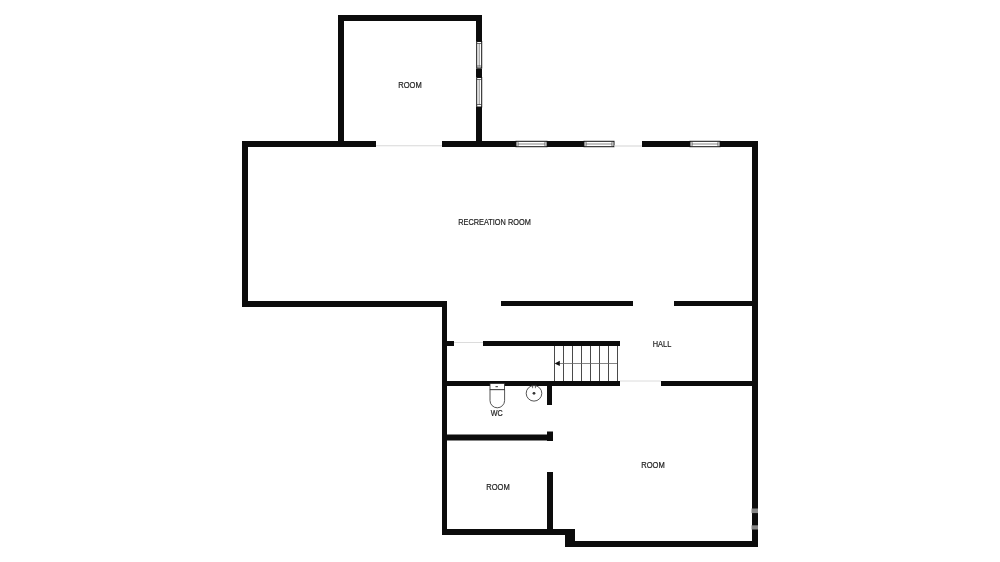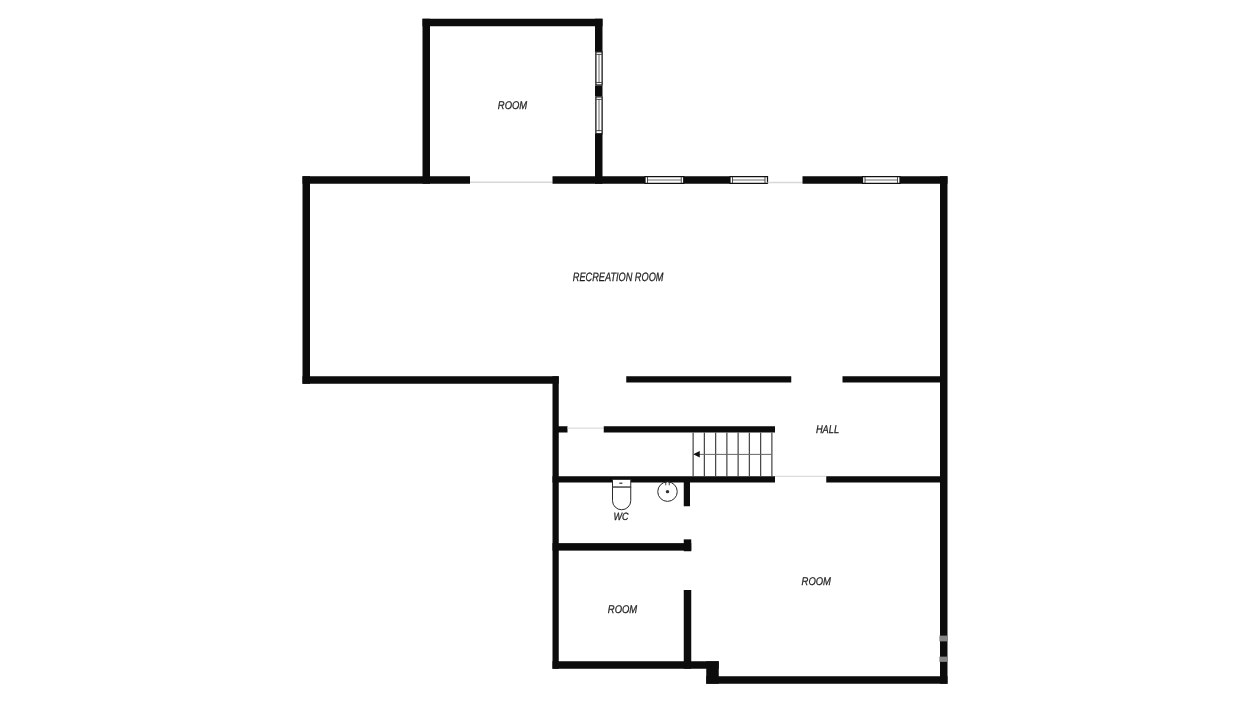--- a/index.html
+++ b/index.html
@@ -1,16 +1,16 @@
 <!DOCTYPE html>
 <html><head>
 <meta charset="utf-8">
 <style>
   html,body{margin:0;padding:0;background:#ffffff;}
-  .wrap{width:792px;height:562px;position:relative;background:#ffffff;overflow:hidden;filter:grayscale(1);font-style:italic;}
+  .wrap{width:792px;height:562px;position:relative;background:#ffffff;overflow:hidden;filter:grayscale(1);}
   text{font-family:"Liberation Sans",sans-serif;fill:#1f1f1f;stroke:#1f1f1f;stroke-width:0.22px;}
 </style>
 </head>
 <body>
 <div class="wrap">
 <svg width="1000" height="562" viewBox="0 0 1000 562" xmlns="http://www.w3.org/2000/svg">
 
   <rect x="0" y="0" width="1000" height="562" fill="#ffffff"></rect>
 
   <rect x="338" y="15" width="144" height="6" fill="#0c0c0c"></rect>

